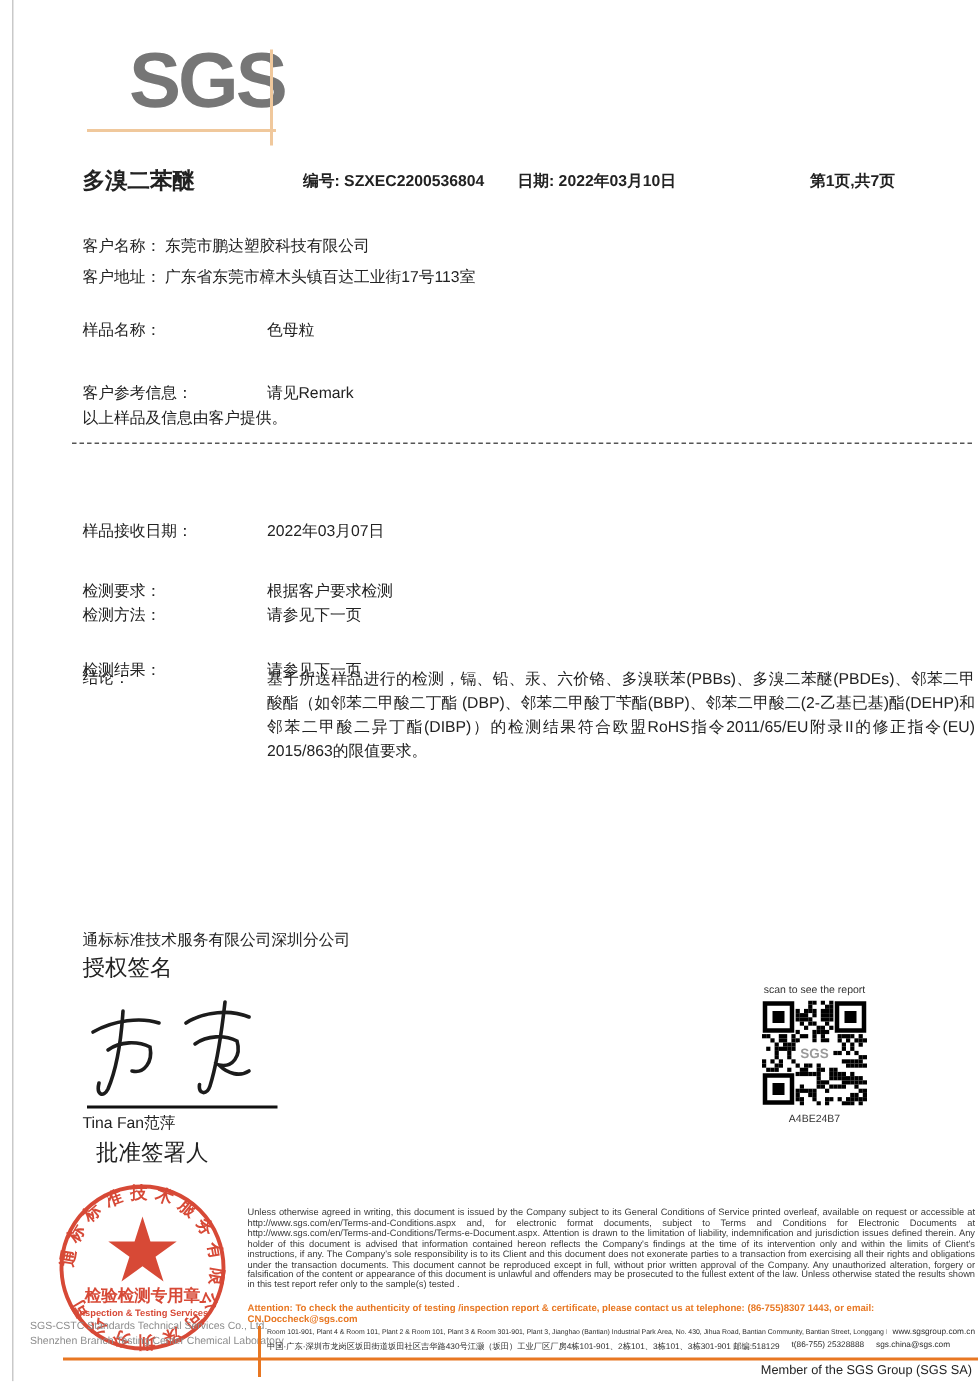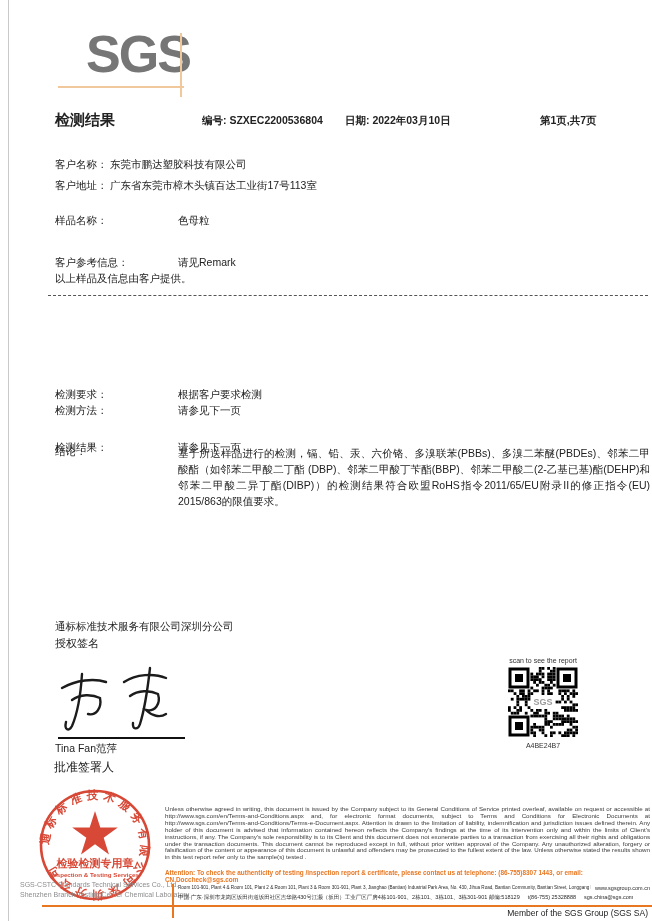--- a/index.html
+++ b/index.html
@@ -29,25 +29,25 @@
   .kv .val { white-space:nowrap; }
   .note { position:absolute; left:55px; font-size:10.5px; }
   .dash-sep { position:absolute; left:48px; top:295px; width:600px; border-top:1px dashed #555; }
 
   .conclusion-lbl { position:absolute; left:55px; top:445px; font-size:10.5px; }
   .conclusion-txt { position:absolute; left:178px; top:445px; width:472px; font-size:10.5px;
                     line-height:16px; text-align:justify; }
 
   
   .sig-company { position:absolute; left:55px; top:620px; font-size:10.5px; }
-  .sig-auth    { position:absolute; left:55px; top:636px; font-size:11px; }
+  .sig-auth    { position:absolute; left:55px; top:636px; font-size:15px; }
   .sig-svg     { position:absolute; left:58px; top:660px; }
   .sig-line    { position:absolute; left:58px; top:737px; width:127px; height:2px; background:#111; }
   .sig-name    { position:absolute; left:55px; top:742px; font-size:10.5px; }
-  .sig-role    { position:absolute; left:54px; top:759px; font-size:12px; }
+  .sig-role    { position:absolute; left:64px; top:759px; font-size:15px; }
 
   
   .qr-wrap { position:absolute; left:478px; top:657px; width:130px; text-align:center; }
   .qr-cap  { font-size:7px; color:#333; }
   .qr-box  { margin:3px auto 0 auto; width:70px; height:70px; }
   .qr-code-txt { font-size:7px; color:#333; margin-top:1px; }
 
   
   .stamp { position:absolute; left:33px; top:783px; opacity:.92; }
   .co-lines { position:absolute; left:20px; top:880px; font-size:7px; color:#8d8d8d; line-height:10px; white-space:nowrap; }
@@ -76,21 +76,21 @@
 <body>
 
 <div class="page">
   <div class="page-edge"></div>
 
   <div class="logo">SGS</div>
   <div class="logo-vline"></div>
   <div class="logo-hline"></div>
 
   <div class="title-row">
-    <span class="doc-title">检测结果</span>
+    <span class="doc-title">多溴二苯醚</span>
     <span class="meta m-no">编号: SZXEC2200536804</span>
     <span class="meta m-date">日期: 2022年03月10日</span>
     <span class="meta m-page">第1页,共7页</span>
   </div>
 
   <div class="kv cust" style="top:157px">
     <span class="lbl">客户名称：</span>
     <span class="val">东莞市鹏达塑胶科技有限公司</span>
   </div>
   <div class="kv cust" style="top:178px">
@@ -103,20 +103,24 @@
     <span class="val">色母粒</span>
   </div>
   <div class="kv wide" style="top:255px">
     <span class="lbl">客户参考信息：</span>
     <span class="val">请见Remark</span>
   </div>
   <div class="note" style="top:272px">以上样品及信息由客户提供。</div>
 
   <div class="dash-sep"></div>
 
+  <div class="kv wide" style="top:347px">
+    <span class="lbl">样品接收日期：</span>
+    <span class="val">2022年03月07日</span>
+  </div>
   <div class="kv wide" style="top:387px">
     <span class="lbl">检测要求：</span>
     <span class="val">根据客户要求检测</span>
   </div>
   <div class="kv wide" style="top:403px">
     <span class="lbl">检测方法：</span>
     <span class="val">请参见下一页</span>
   </div>
   <div class="kv wide" style="top:440px">
     <span class="lbl">检测结果：</span>

